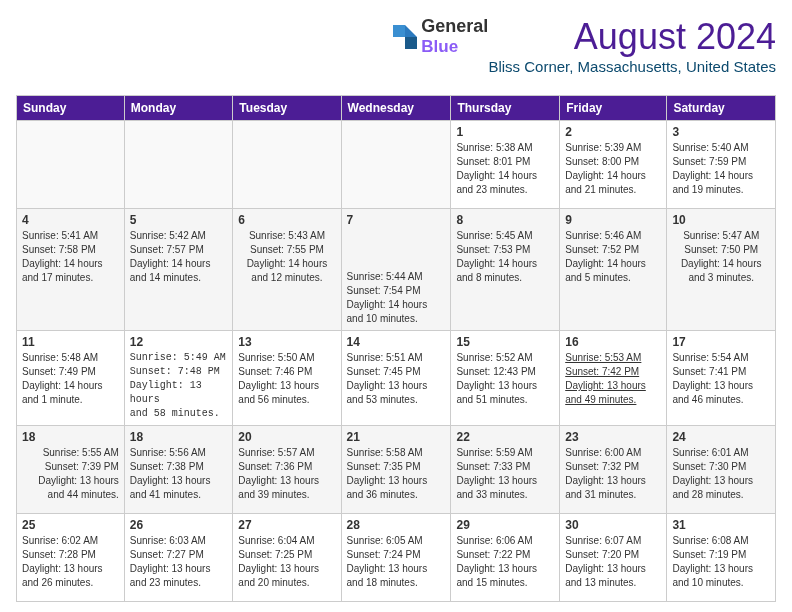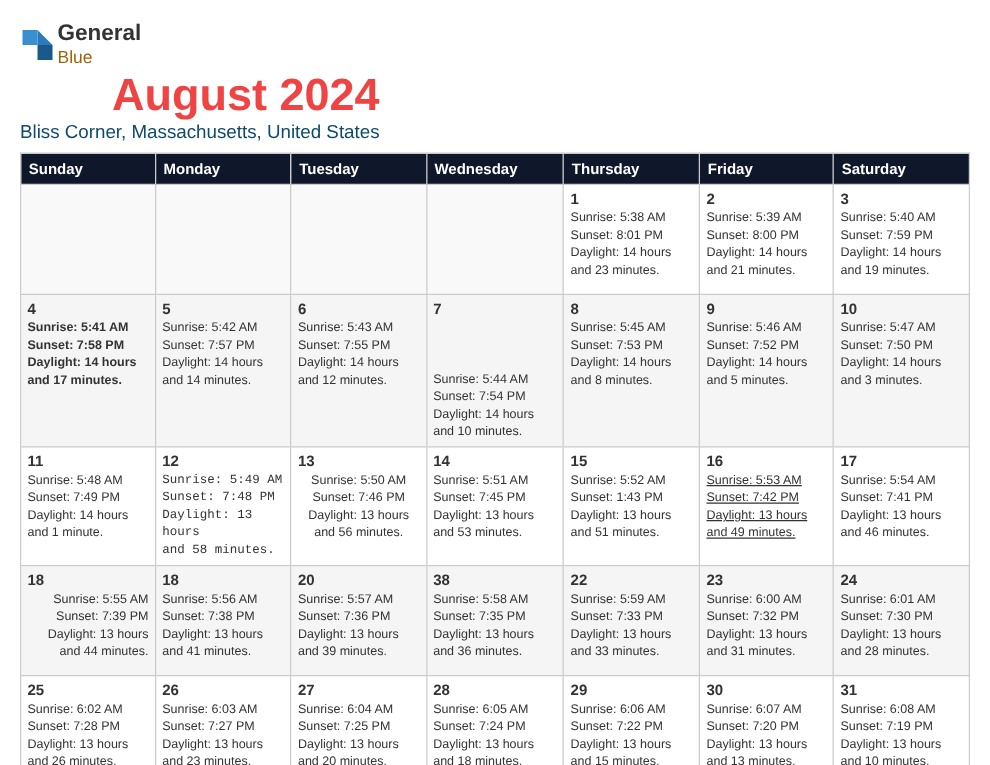--- a/index.html
+++ b/index.html
@@ -7,52 +7,51 @@
       font-family: Arial, sans-serif;
       background: #fff;
       width: 792px;
       min-height: 612px;
       padding: 16px;
     }
     .header-area {
       display: flex;
       align-items: flex-start;
       justify-content: flex-end;
-      margin-bottom: 8px;
-      flex-direction: column;
+      margin-bottom: 20px;
     }
     .logo {
       display: flex;
       align-items: center;
       gap: 0;
     }
     .logo-icon {
       width: 28px;
       height: 28px;
       margin-right: 2px;
     }
     .title-area {
       text-align: right;
     }
     .month-title {
       font-size: 36px;
-      font-weight: bold;
-      color: #ef4444;
+      font-weight: normal;
+      color: #4c1d95;
     }
     .location-title {
       font-size: 15px;
       color: #0c4a6e;
     }
     table {
       width: 100%;
       border-collapse: collapse;
       margin-top: 6px;
     }
     thead tr th {
-      background-color: #0f172a;
+      background-color: #4c1d95;
       color: #fff;
       font-size: 12px;
       font-weight: bold;
       padding: 5px 6px;
       border: 1px solid #ccc;
       text-align: left;
     }
     tbody tr td {
       border: 1px solid #ccc;
       vertical-align: top;
@@ -87,21 +86,21 @@
 
 <div class="header-area">
   <div class="logo">
     <svg class="logo-icon" viewBox="0 0 28 28" xmlns="http://www.w3.org/2000/svg">
       <polygon points="14,2 26,14 14,14" fill="#2b7abf"></polygon>
       <polygon points="14,14 26,14 26,26 14,26" fill="#1a5a8a"></polygon>
       <polygon points="2,2 14,2 14,14 2,14" fill="#3a8fd1"></polygon>
     </svg>
     <div>
       <span style="font-size:18px;font-weight:bold;color:#333;">General</span><br>
-      <span style="font-size:14px;font-weight:normal;color:#a16207;">Blue</span>
+      <span style="font-size:17px;font-weight:bold;color:#8b5cf6;">Blue</span>
     </div>
   </div>
   <div class="title-area">
     <div class="month-title">August 2024</div>
     <div class="location-title">Bliss Corner, Massachusetts, United States</div>
   </div>
 </div>
 
 <table>
   <thead>
@@ -139,35 +138,35 @@
           <span class="day-number">3</span>
           <div class="day-info" style="white-space: pre-line;">Sunrise: 5:40 AM
 Sunset: 7:59 PM
 Daylight: 14 hours
 and 19 minutes.</div>
         </td>
       </tr>
       <tr>
         <td>
           <span class="day-number">4</span>
-          <div class="day-info" style="white-space: pre-line; font-weight: bold;">Sunrise: 5:41 AM
+          <div class="day-info" style="white-space: pre-line;">Sunrise: 5:41 AM
 Sunset: 7:58 PM
 Daylight: 14 hours
 and 17 minutes.</div>
         </td>
         <td>
           <span class="day-number">5</span>
           <div class="day-info" style="white-space: pre-line;">Sunrise: 5:42 AM
 Sunset: 7:57 PM
 Daylight: 14 hours
 and 14 minutes.</div>
         </td>
         <td>
           <span class="day-number">6</span>
-          <div class="day-info" style="white-space: pre-line;">Sunrise: 5:43 AM
+          <div class="day-info" style="white-space: pre-line; text-align: center;">Sunrise: 5:43 AM
 Sunset: 7:55 PM
 Daylight: 14 hours
 and 12 minutes.</div>
         </td>
         <td>
           <span class="day-number">7</span>
           <div class="day-info" style="white-space: pre-line; margin-top: 43px;">Sunrise: 5:44 AM
 Sunset: 7:54 PM
 Daylight: 14 hours
 and 10 minutes.</div>
@@ -181,21 +180,21 @@
         </td>
         <td>
           <span class="day-number">9</span>
           <div class="day-info" style="white-space: pre-line;">Sunrise: 5:46 AM
 Sunset: 7:52 PM
 Daylight: 14 hours
 and 5 minutes.</div>
         </td>
         <td>
           <span class="day-number">10</span>
-          <div class="day-info" style="white-space: pre-line;">Sunrise: 5:47 AM
+          <div class="day-info" style="white-space: pre-line; text-align: center;">Sunrise: 5:47 AM
 Sunset: 7:50 PM
 Daylight: 14 hours
 and 3 minutes.</div>
         </td>
       </tr>
       <tr>
         <td>
           <span class="day-number">11</span>
           <div class="day-info" style="white-space: pre-line;">Sunrise: 5:48 AM
 Sunset: 7:49 PM
@@ -204,36 +203,36 @@
         </td>
         <td>
           <span class="day-number">12</span>
           <div class="day-info" style="white-space: pre-line; font-family: Liberation Mono, monospace;">Sunrise: 5:49 AM
 Sunset: 7:48 PM
 Daylight: 13 hours
 and 58 minutes.</div>
         </td>
         <td>
           <span class="day-number">13</span>
-          <div class="day-info" style="white-space: pre-line; text-align: center;">Sunrise: 5:50 AM
+          <div class="day-info" style="white-space: pre-line;">Sunrise: 5:50 AM
 Sunset: 7:46 PM
 Daylight: 13 hours
 and 56 minutes.</div>
         </td>
         <td>
           <span class="day-number">14</span>
           <div class="day-info" style="white-space: pre-line;">Sunrise: 5:51 AM
 Sunset: 7:45 PM
 Daylight: 13 hours
 and 53 minutes.</div>
         </td>
         <td>
           <span class="day-number">15</span>
           <div class="day-info" style="white-space: pre-line;">Sunrise: 5:52 AM
-Sunset: 1:43 PM
+Sunset: 12:43 PM
 Daylight: 13 hours
 and 51 minutes.</div>
         </td>
         <td>
           <span class="day-number">16</span>
           <div class="day-info" style="white-space: pre-line; text-decoration: underline;">Sunrise: 5:53 AM
 Sunset: 7:42 PM
 Daylight: 13 hours
 and 49 minutes.</div>
         </td>
@@ -261,21 +260,21 @@
 and 41 minutes.</div>
         </td>
         <td>
           <span class="day-number">20</span>
           <div class="day-info" style="white-space: pre-line;">Sunrise: 5:57 AM
 Sunset: 7:36 PM
 Daylight: 13 hours
 and 39 minutes.</div>
         </td>
         <td>
-          <span class="day-number">38</span>
+          <span class="day-number">21</span>
           <div class="day-info" style="white-space: pre-line;">Sunrise: 5:58 AM
 Sunset: 7:35 PM
 Daylight: 13 hours
 and 36 minutes.</div>
         </td>
         <td>
           <span class="day-number">22</span>
           <div class="day-info" style="white-space: pre-line;">Sunrise: 5:59 AM
 Sunset: 7:33 PM
 Daylight: 13 hours

